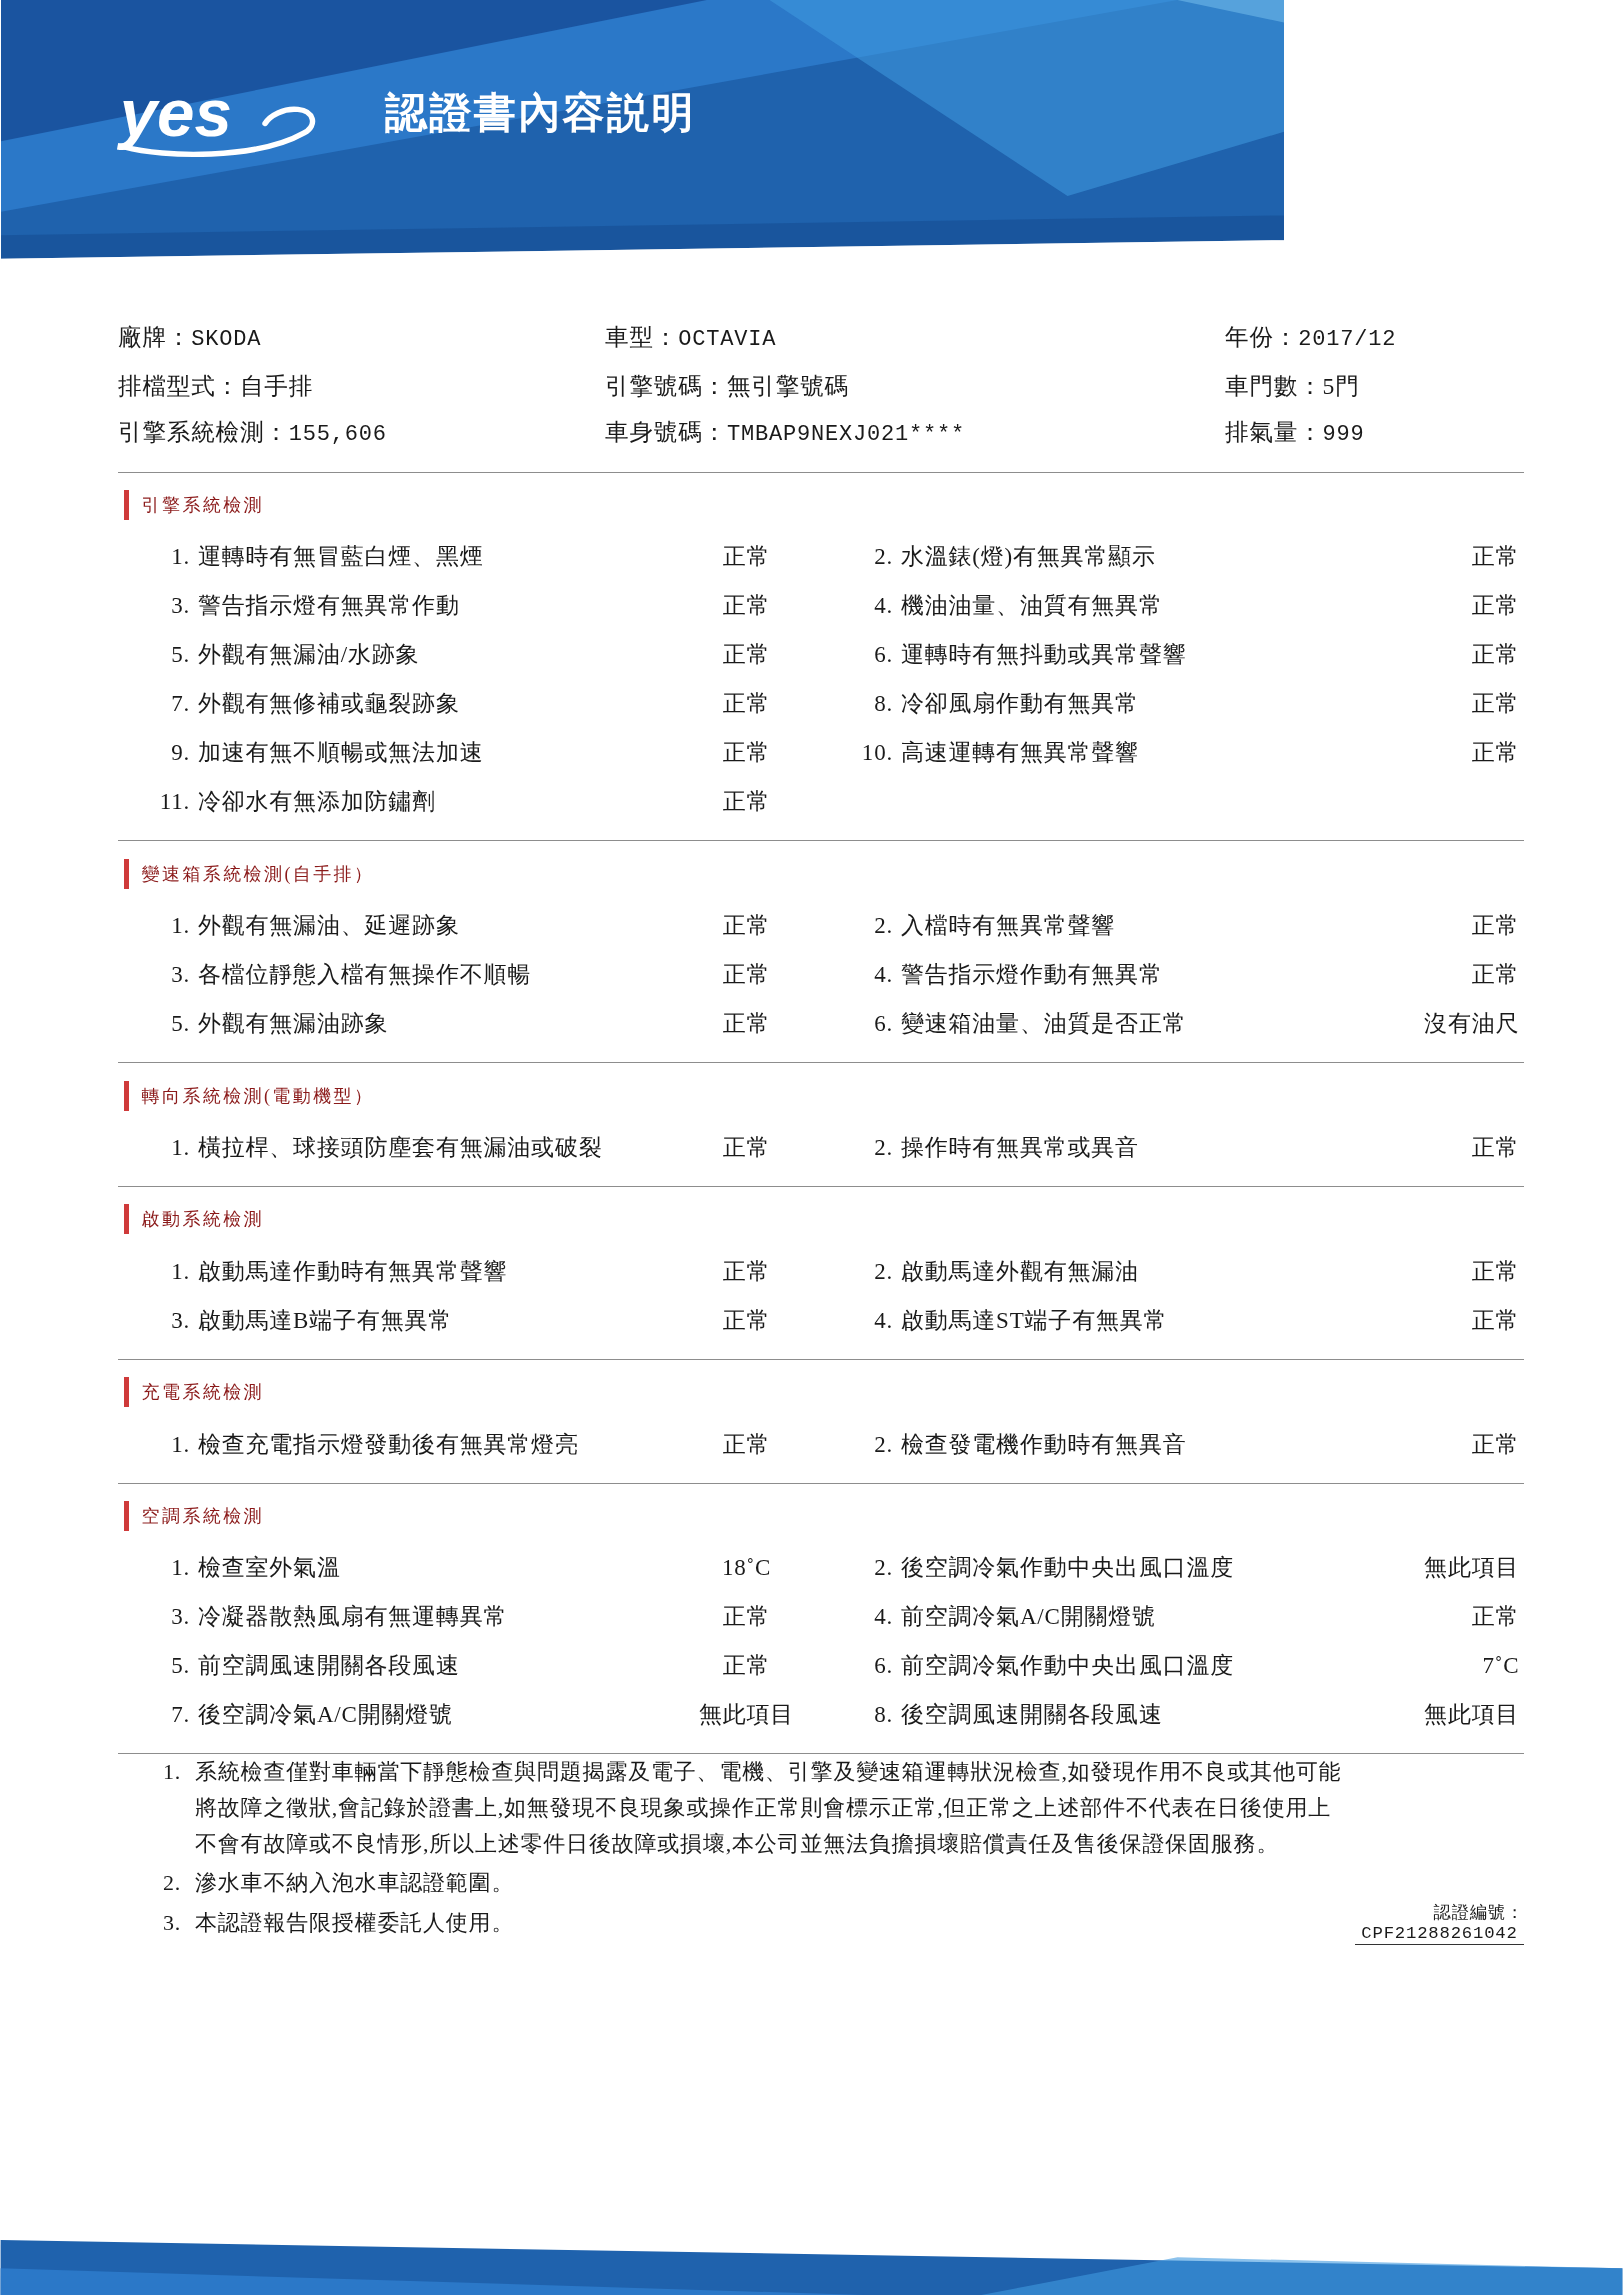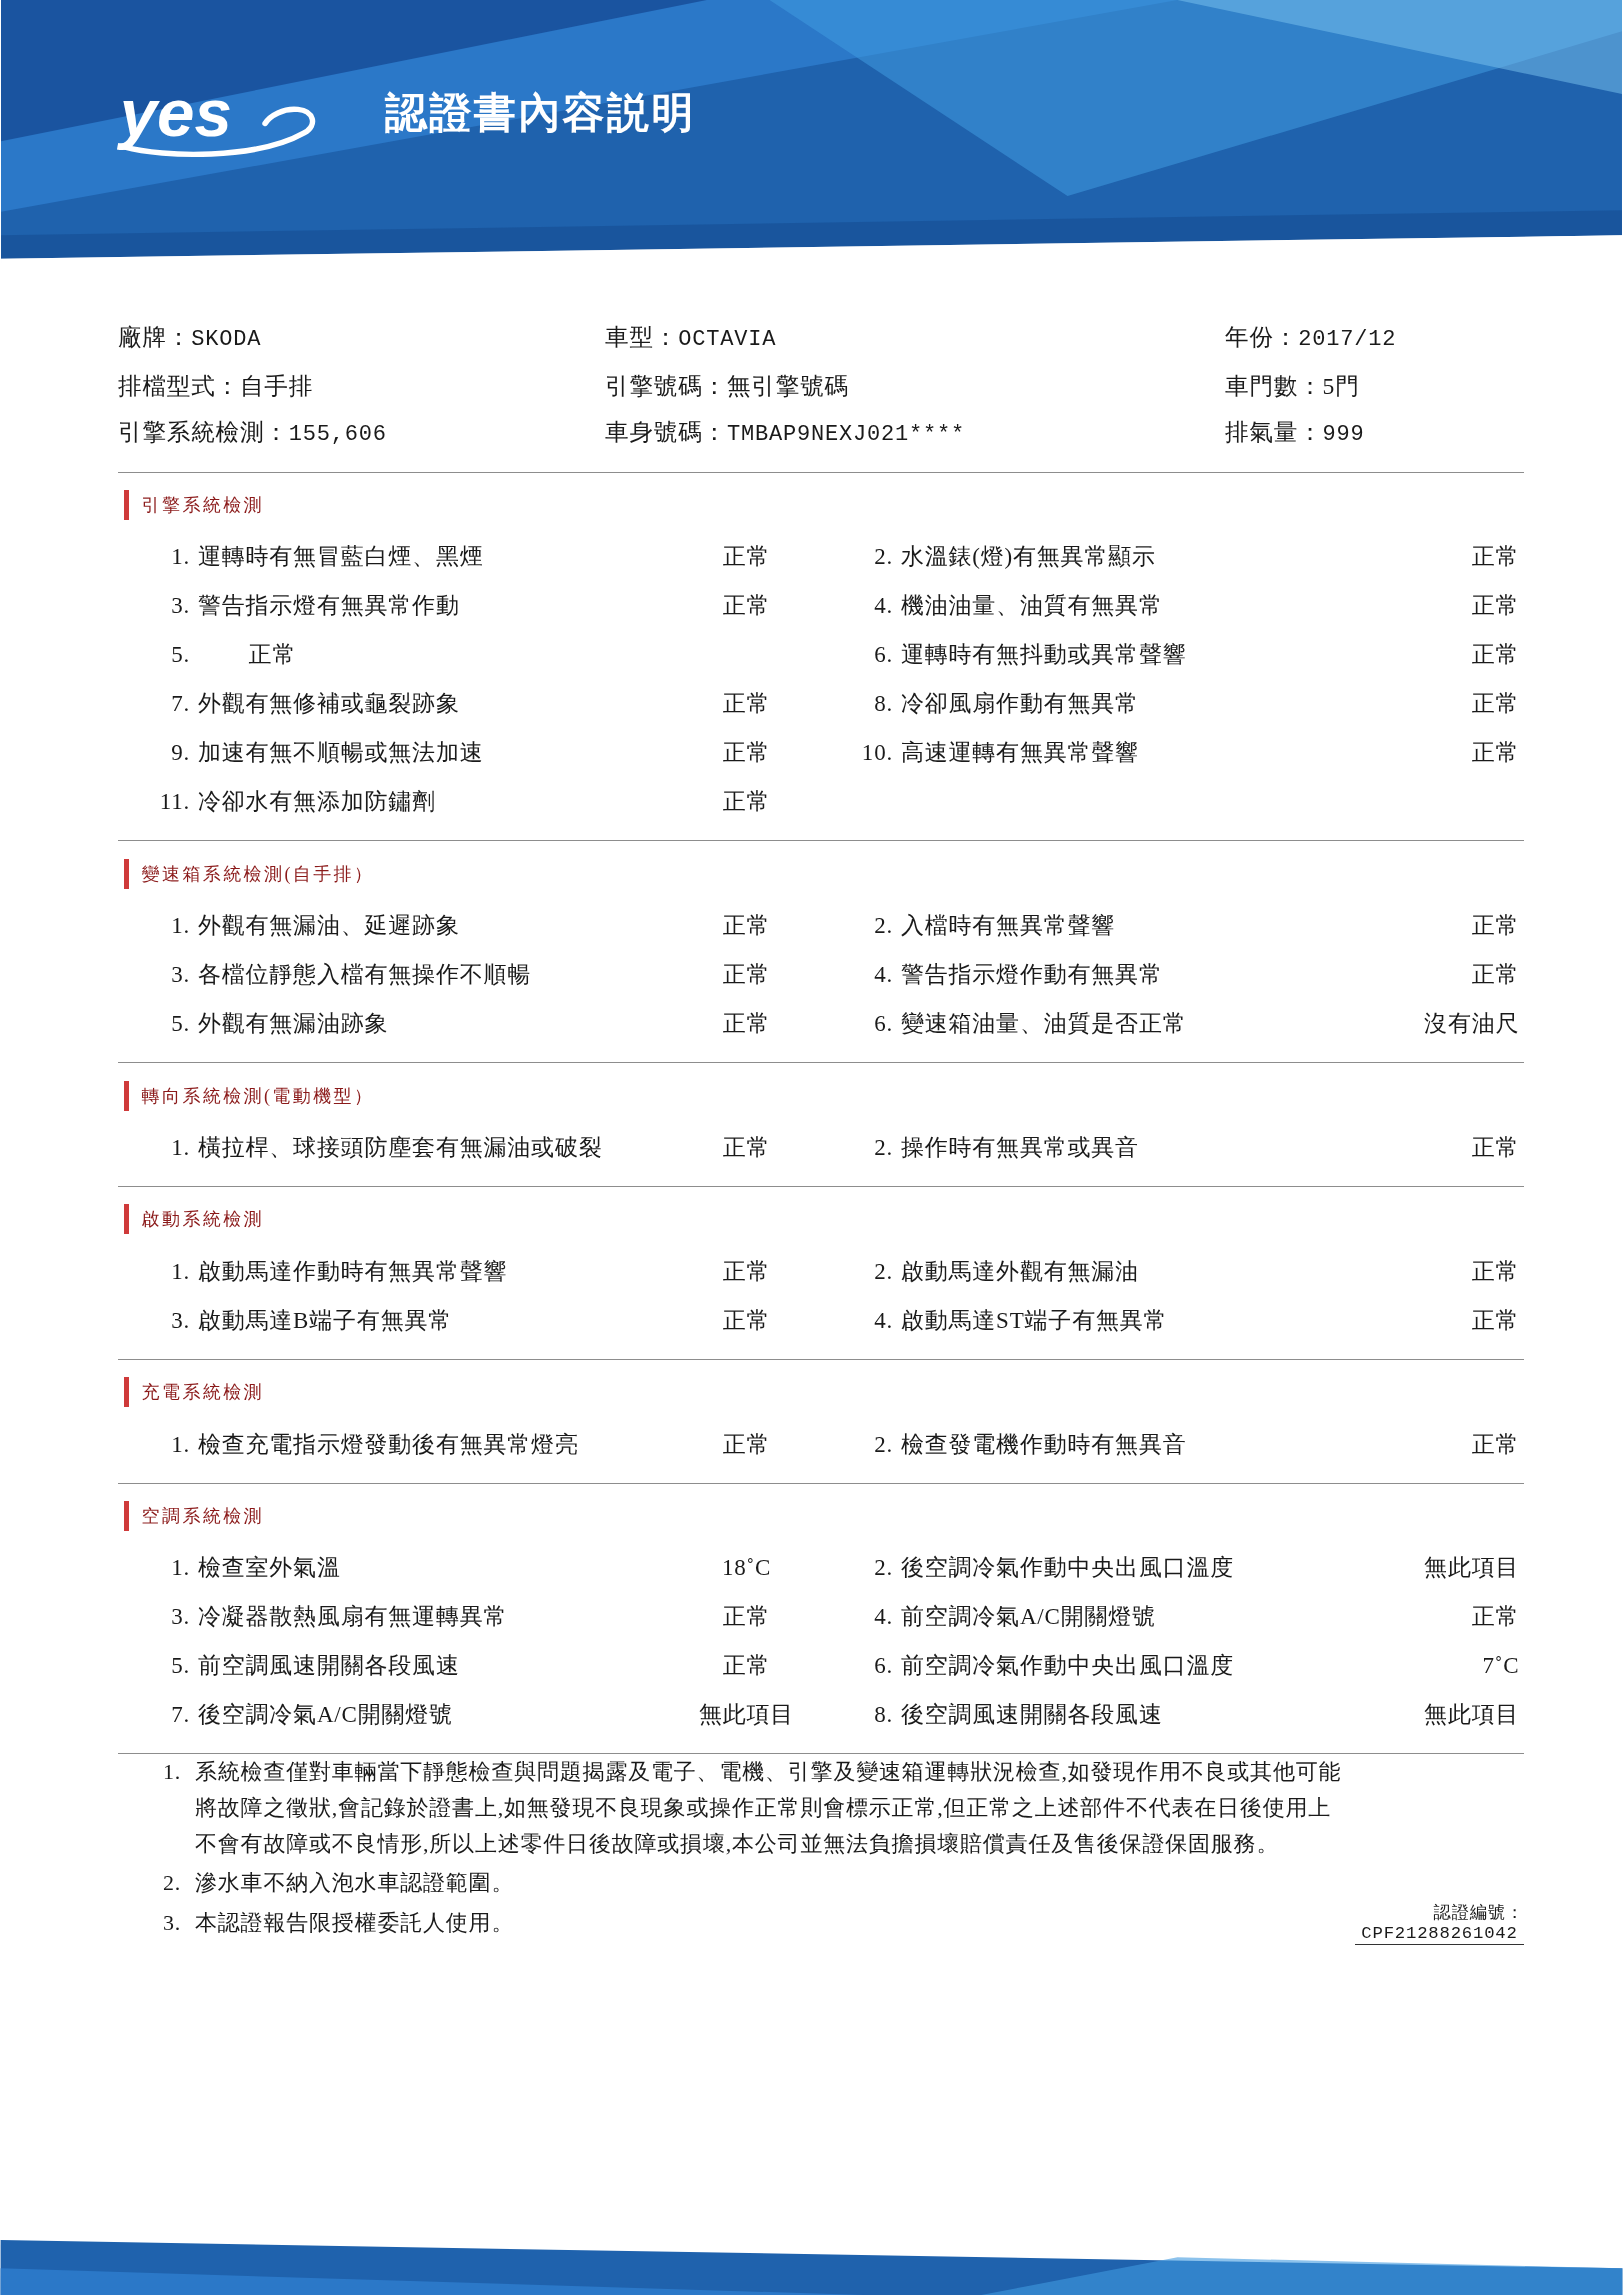--- a/index.html
+++ b/index.html
@@ -13,21 +13,21 @@
     position: relative;
     font-family: "Liberation Serif", "DejaVu Serif", serif;
     color: #1a1a1a;
     overflow: hidden;
   }
 
   
   .header {
     position: absolute;
     top: 0; left: 0;
-    width: 1623px;
+    width: 1284px;
     height: 298px;
     overflow: hidden;
   }
   .hdr-svg { position: absolute; top:0; left:0; }
   .hdr-logo {
     position: absolute;
     left: 116px;
     top: 75px;
     width: 259px;
     height: 86px;
@@ -244,20 +244,21 @@
             </div>
             <div class="cell">
               <div class="idx">4.</div>
               <div class="label">機油油量、油質有無異常</div>
               <div class="val right">正常</div>
             </div>
           </div>
           <div class="item-row">
             <div class="cell">
               <div class="idx">5.</div>
+              <div class="label">外觀有無漏油/水跡象</div>
               <div class="val">正常</div>
             </div>
             <div class="cell">
               <div class="idx">6.</div>
               <div class="label">運轉時有無抖動或異常聲響</div>
               <div class="val right">正常</div>
             </div>
           </div>
           <div class="item-row">
             <div class="cell">

